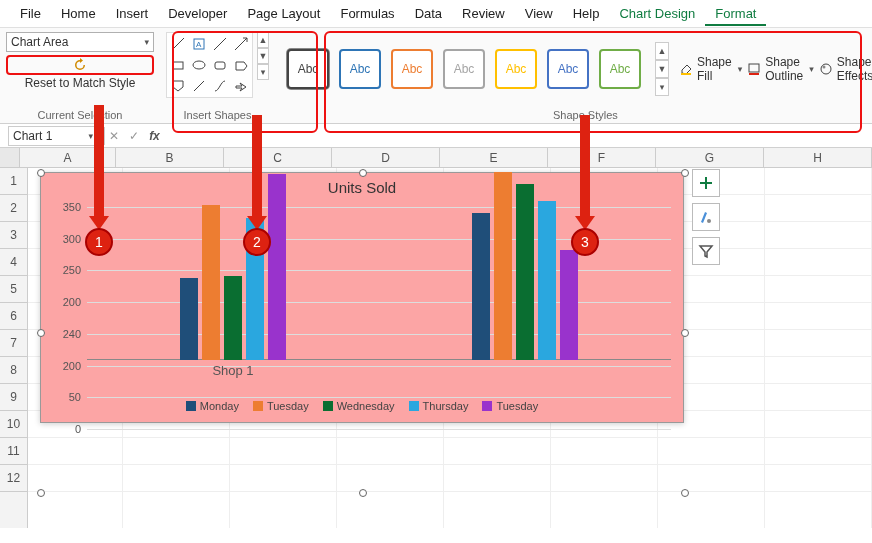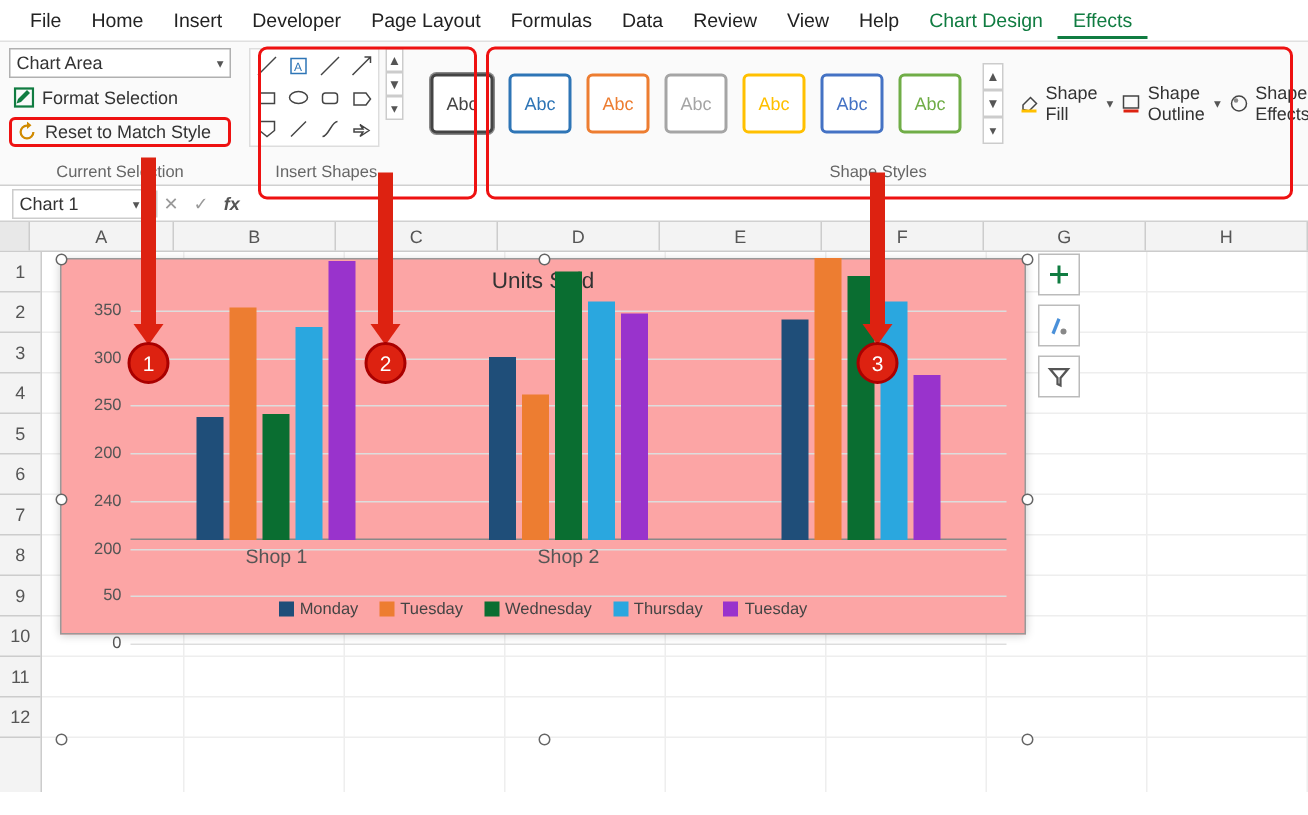--- a/index.html
+++ b/index.html
@@ -14,21 +14,21 @@
   .group { display: flex; flex-direction: column; align-items: center; padding: 4px 6px 2px 6px; position: relative; }
   .group-body { flex: 1; display: flex; align-items: flex-start; gap: 4px; }
   .group-label { font-size: 11px; color: #666; padding-top: 4px; }
   .vsep { width: 1px; background: #e0e0e0; margin: 6px 0; }
   
   .cursel { width: 160px; }
   .cursel .stack { display: flex; flex-direction: column; gap: 3px; width: 100%; }
   .combo { display: flex; align-items: center; justify-content: space-between; border: 1px solid #b0b0b0; background: #fff; height: 20px; padding: 0 4px; font-size: 12px; width: 148px; }
   .btnrow { display: flex; align-items: center; gap: 4px; height: 20px; padding: 0 2px; cursor: pointer; }
   .btnrow .ic { width: 16px; height: 16px; display: flex; align-items: center; justify-content: center; }
-  .hl-red { border: 2px solid #e11; border-radius: 4px; padding: 1px 2px !important; }
+  .hl-red { border: 2px solid #e11; border-radius: 4px; padding: 1px 2px !important; flex-direction: column; }
   
   .insshapes { width: 150px; }
   .shapegrid { display: grid; grid-template-columns: repeat(4,18px); grid-auto-rows: 18px; gap: 3px; padding: 2px; border: 1px solid #ddd; background: #fff; }
   .shapegrid .cell { display: flex; align-items: center; justify-content: center; }
   .shapearrow { width: 12px; display: flex; flex-direction: column; justify-content: space-between; }
   .shapearrow .ar { height: 16px; display:flex;align-items:center;justify-content:center;border:1px solid #ccc;background:#fff;font-size:9px;color:#555; }
   .changeshape { display: flex; flex-direction: column; align-items: center; justify-content: center; width: 48px; color: #aaa; font-size: 11px; gap:2px;}
   .changeshape .bigic { width: 26px; height: 26px; display:flex;align-items:center;justify-content:center; }
   
   .shapestyles { flex: 1; }
@@ -94,40 +94,31 @@
     <div class="tab">Home</div>
     <div class="tab">Insert</div>
     <div class="tab">Developer</div>
     <div class="tab">Page Layout</div>
     <div class="tab">Formulas</div>
     <div class="tab">Data</div>
     <div class="tab">Review</div>
     <div class="tab">View</div>
     <div class="tab">Help</div>
     <div class="tab green">Chart Design</div>
-    <div class="tab green active">Effects</div>
+    <div class="tab green active">Format</div>
   </div>
 
 <div class="ribbon">
 
   <div class="group cursel">
     <div class="group-body" style="width:100%;">
       <div class="stack">
         <div class="combo">
           <span>Chart Area</span>
           <span class="chev">▾</span>
-        </div>
-        <div class="btnrow">
-          <span class="ic">
-            <svg width="14" height="14">
-                <rect x="1" y="1" width="12" height="12" fill="none" stroke="#107c41" stroke-width="1.5"></rect>
-                <path d="M3 8l6-6 2 2-6 6-3 1z" fill="#107c41"></path>
-              </svg>
-          </span>
-          <span>Format Selection</span>
         </div>
         <div class="btnrow hl-red">
           <span class="ic">
             <svg width="14" height="14">
                 <path d="M7 2a5 5 0 1 0 5 5h-1.5A3.5 3.5 0 1 1 7 3.5V5l3-2.5L7 0z" fill="#d08a00"></path>
               </svg>
           </span>
           <span>Reset to Match Style</span>
         </div>
       </div>
@@ -357,28 +348,20 @@
             <div class="bars">
               <div class="grp">
                 <div class="bar" title="Monday: 130" style="height: 82.4571px; background: rgb(31, 78, 121);"></div>
                 <div class="bar" title="Tuesday: 245" style="height: 155.4px; background: rgb(237, 125, 49);"></div>
                 <div class="bar" title="Wednesday: 132" style="height: 83.7257px; background: rgb(10, 110, 49);"></div>
                 <div class="bar" title="Thursday: 224" style="height: 142.08px; background: rgb(42, 167, 223);"></div>
                 <div class="bar" title="Friday: 293" style="height: 185.846px; background: rgb(153, 51, 204);"></div>
                 <div class="catlab">Shop 1</div>
               </div>
               <div class="grp">
-                <div class="bar" title="Monday: 193" style="height: 122.417px; background: rgb(31, 78, 121);"></div>
-                <div class="bar" title="Tuesday: 153" style="height: 97.0457px; background: rgb(237, 125, 49);"></div>
-                <div class="bar" title="Wednesday: 282" style="height: 178.869px; background: rgb(10, 110, 49);"></div>
-                <div class="bar" title="Thursday: 251" style="height: 159.206px; background: rgb(42, 167, 223);"></div>
-                <div class="bar" title="Friday: 238" style="height: 150.96px; background: rgb(153, 51, 204);"></div>
-                <div class="catlab">Shop 2</div>
-              </div>
-              <div class="grp">
                 <div class="bar" title="Monday: 232" style="height: 147.154px; background: rgb(31, 78, 121);"></div>
                 <div class="bar" title="Tuesday: 297" style="height: 188.383px; background: rgb(237, 125, 49);"></div>
                 <div class="bar" title="Wednesday: 277" style="height: 175.697px; background: rgb(10, 110, 49);"></div>
                 <div class="bar" title="Thursday: 250" style="height: 158.571px; background: rgb(42, 167, 223);"></div>
                 <div class="bar" title="Friday: 173" style="height: 109.731px; background: rgb(153, 51, 204);"></div>
               </div>
             </div>
           </div>
         <div class="legend" id="legend">
             <div class="item">

